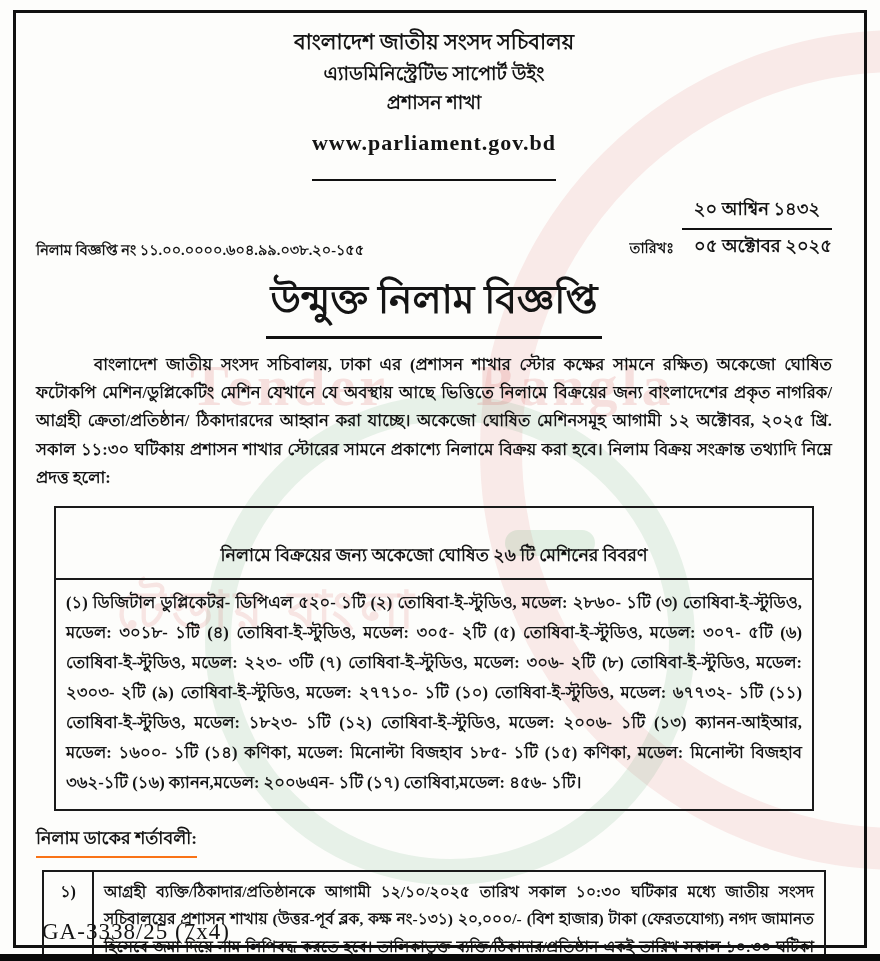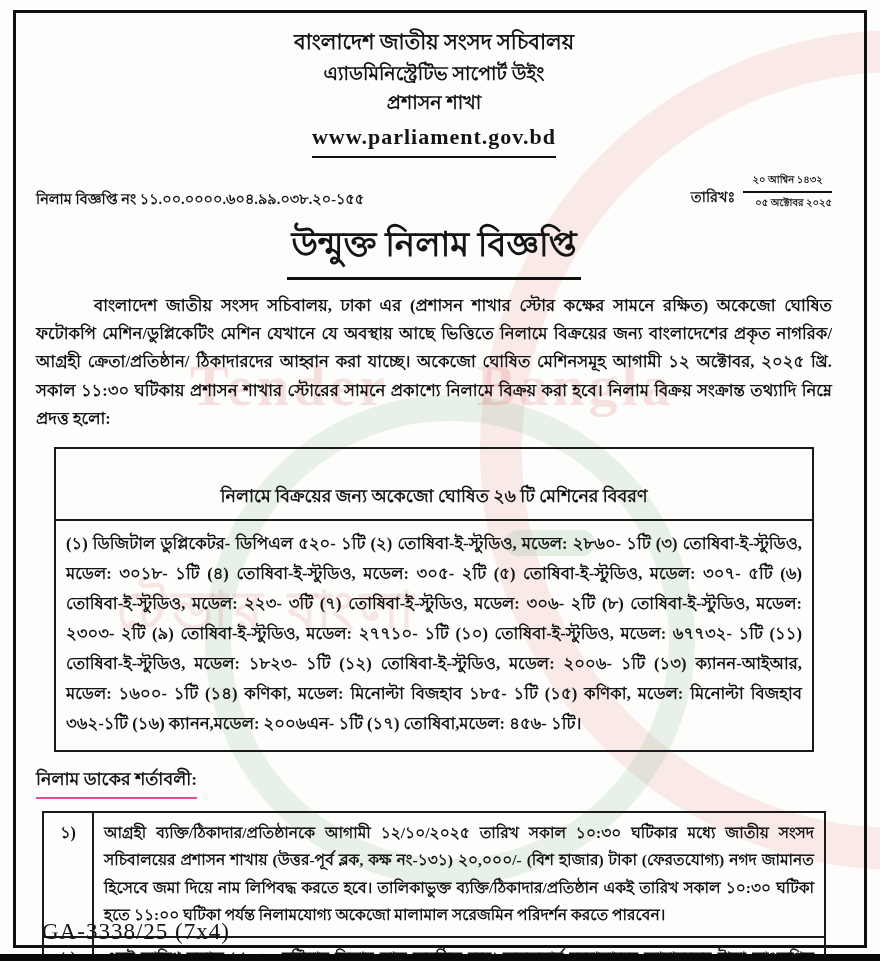--- a/index.html
+++ b/index.html
@@ -39,35 +39,35 @@
   .wm-pill-green {
     left:505px; top:530px; width:90px; height:26px; border-radius:13px;
     background:rgba(85,165,105,0.16);
   }
   
   .org { text-align:center; line-height:1.55; }
   .org-line1 { font-size:21px; font-weight:bold; }
   .org-line2, .org-line3 { font-size:19px; font-weight:bold; }
   .website {
     display:inline-block; font-size:22px; font-weight:bold; letter-spacing:1px;
-    border-bottom:2px solid #111; padding-bottom:1px; margin-top:3px;
+    border-bottom:2px solid #111; padding-bottom:18px; margin-top:9px;
   }
   .meta-row {
     display:flex; justify-content:space-between; align-items:flex-end;
     margin-top:14px; font-size:14.5px; font-weight:bold;
   }
   .date-block { display:flex; align-items:flex-end; gap:8px; }
-  .date-stack { text-align:center; font-size:10px; }
+  .date-stack { text-align:center; font-size:18px; }
   .date-top { border-bottom:2px solid #111; padding:0 4px 2px 4px; }
   .date-bottom { padding-top:2px;margin-left:12px; }
   .date-label { padding-bottom:2px; }
   
   .doc-title-wrap { text-align:center; margin-top:6px; }
   .doc-title {
-    display:inline-block; font-size:34px; font-weight:bold;
+    display:inline-block; font-size:39px; font-weight:bold;
     border-bottom:3px solid #111; padding:0 4px 2px 4px;
   }
   
   .intro {
     margin-top:12px; font-size:16.5px; font-weight:700; line-height:1.72;
     text-align:justify; text-indent:58px;
   }
   
   .machine-table {
     margin:14px 18px 0 18px; border:2px solid #1a1a1a; background:transparent;
@@ -77,21 +77,21 @@
     padding:6px 8px 7px 8px; border-bottom:2px solid #1a1a1a;margin-top:28px;
   }
   .machine-table .mt-body {
     font-size:16.5px; font-weight:600; line-height:1.82; text-align:justify;
     padding:8px 10px 10px 10px;
   }
   
   .cond-heading-wrap { margin-top:14px; }
   .cond-heading {
     display:inline-block; font-size:17.5px; font-weight:bold;
-    border-bottom:2px solid #ec4899; padding-bottom:2px;
+    border-bottom:2px solid #f97316; padding-bottom:2px;
   }
   .cond-table {
     margin:12px 6px 0 6px; border:2px solid #1a1a1a;
     border-collapse:collapse; width:calc(100% - 12px);
   }
   .cond-table td {
     border:2px solid #1a1a1a; vertical-align:top;
   }
   .cond-no {
     width:50px; text-align:center; font-size:16px; font-weight:bold;

